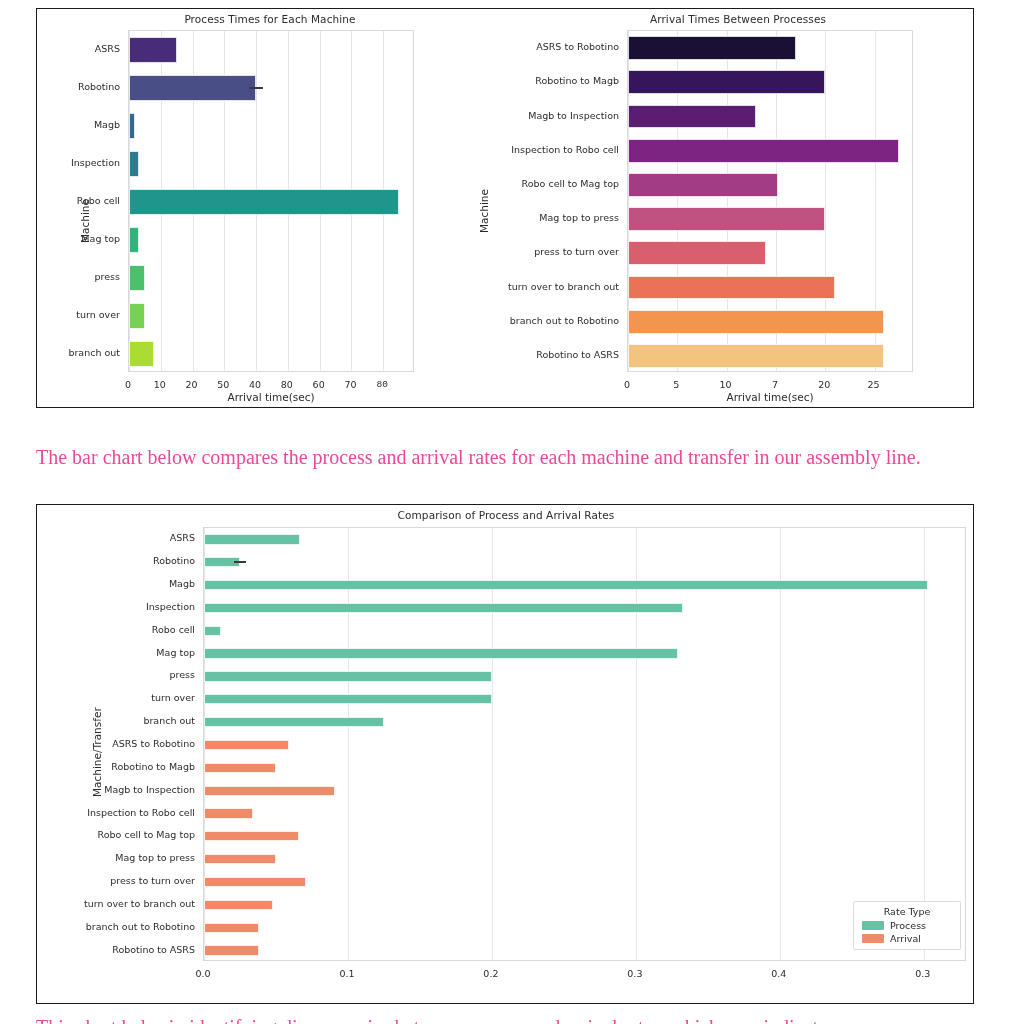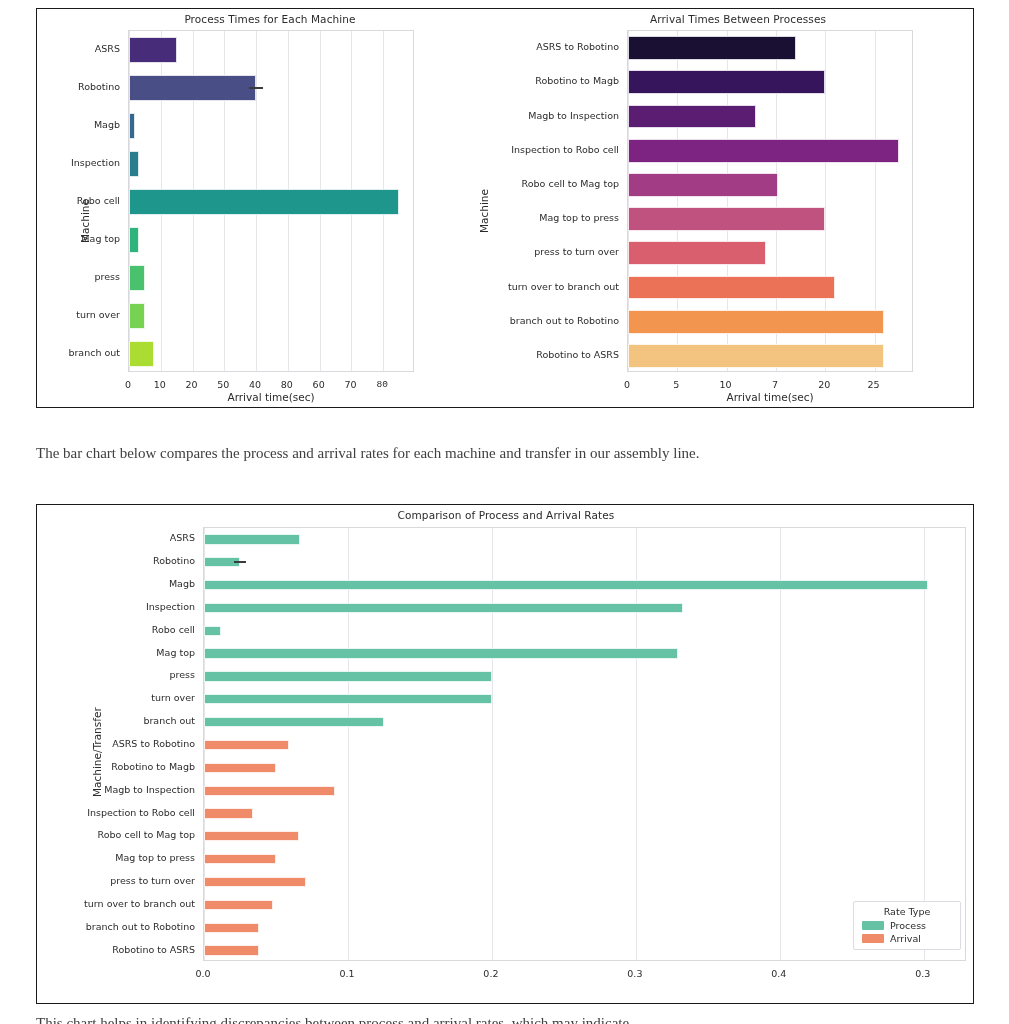--- a/index.html
+++ b/index.html
@@ -59,21 +59,21 @@
   }
   .ytitle{
     position:absolute;font-size:10.5px;color:#2b2b2b;
     transform:rotate(-90deg);transform-origin:left top;white-space:nowrap;
   }
 
   
   .para{
     position:absolute;
     font-family:"Liberation Serif", serif;
-    font-size:15px;color:#404040;
+    font-size:20px;color:#ec4899;
     line-height:1.55;
     text-align:justify;
   }
   .para-clip{overflow:hidden;}
 
   
   .legend{
     position:absolute;
     border:1px solid #dcdce2;border-radius:2px;
     background:#ffffff;

